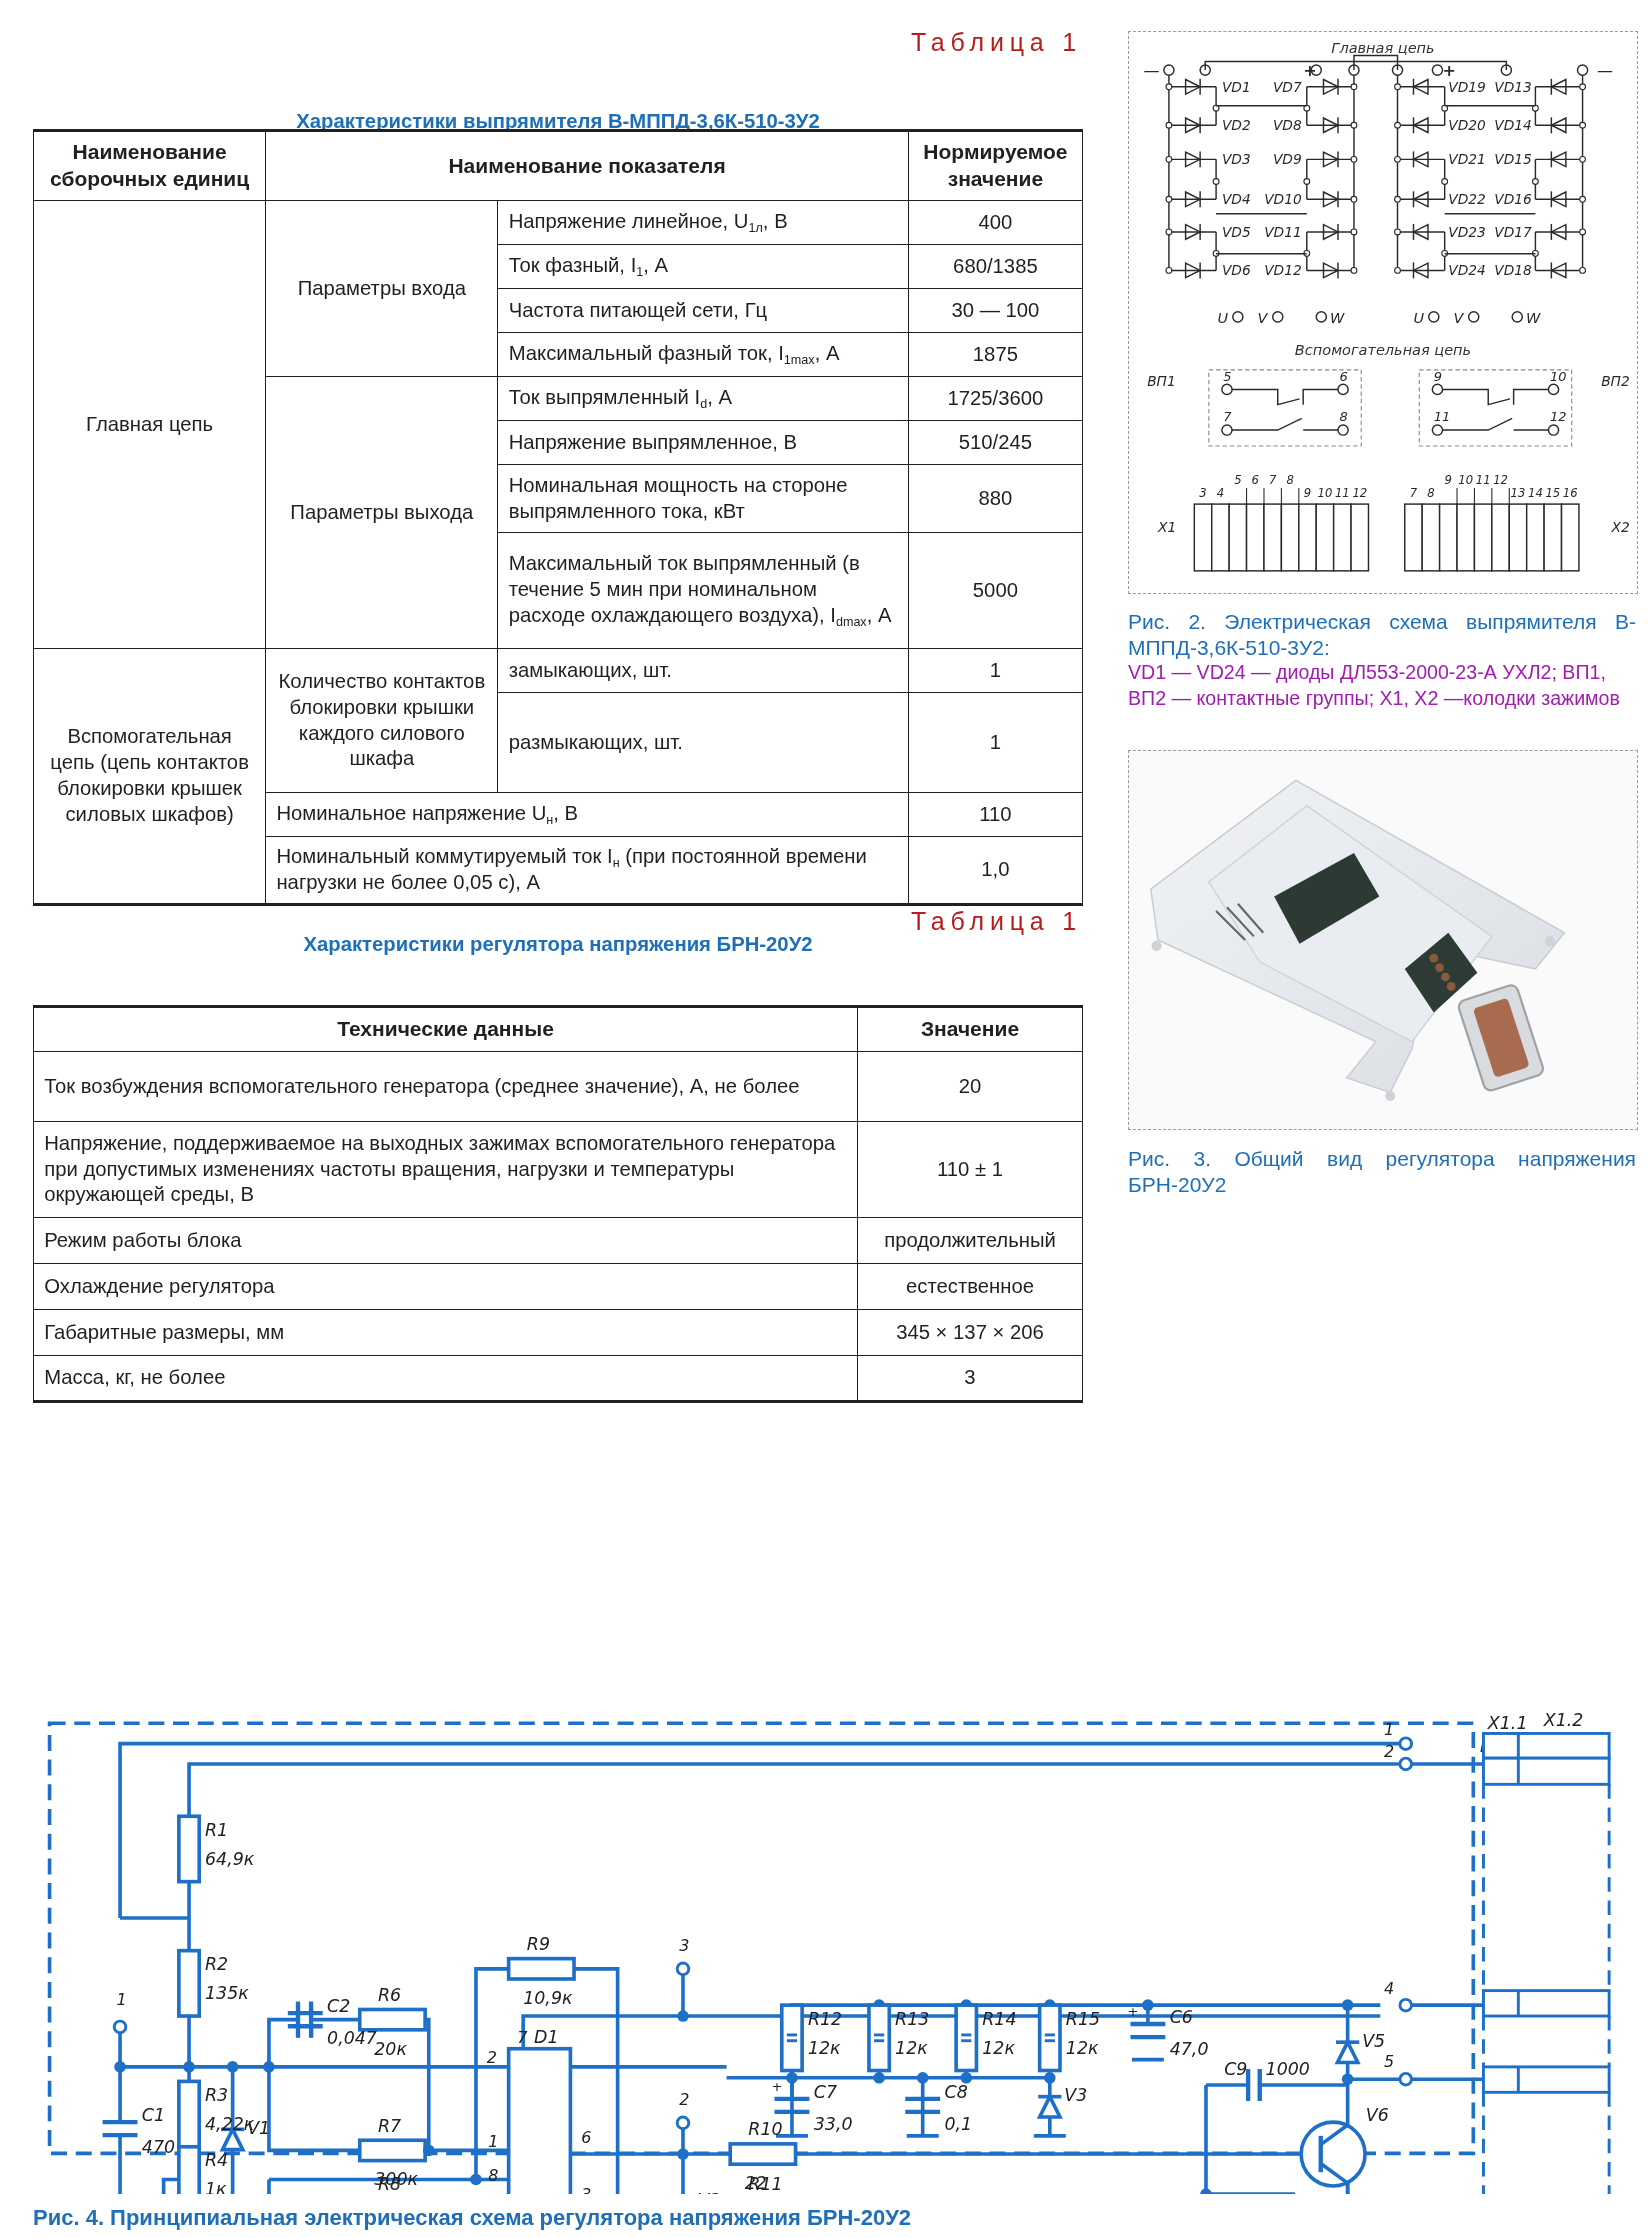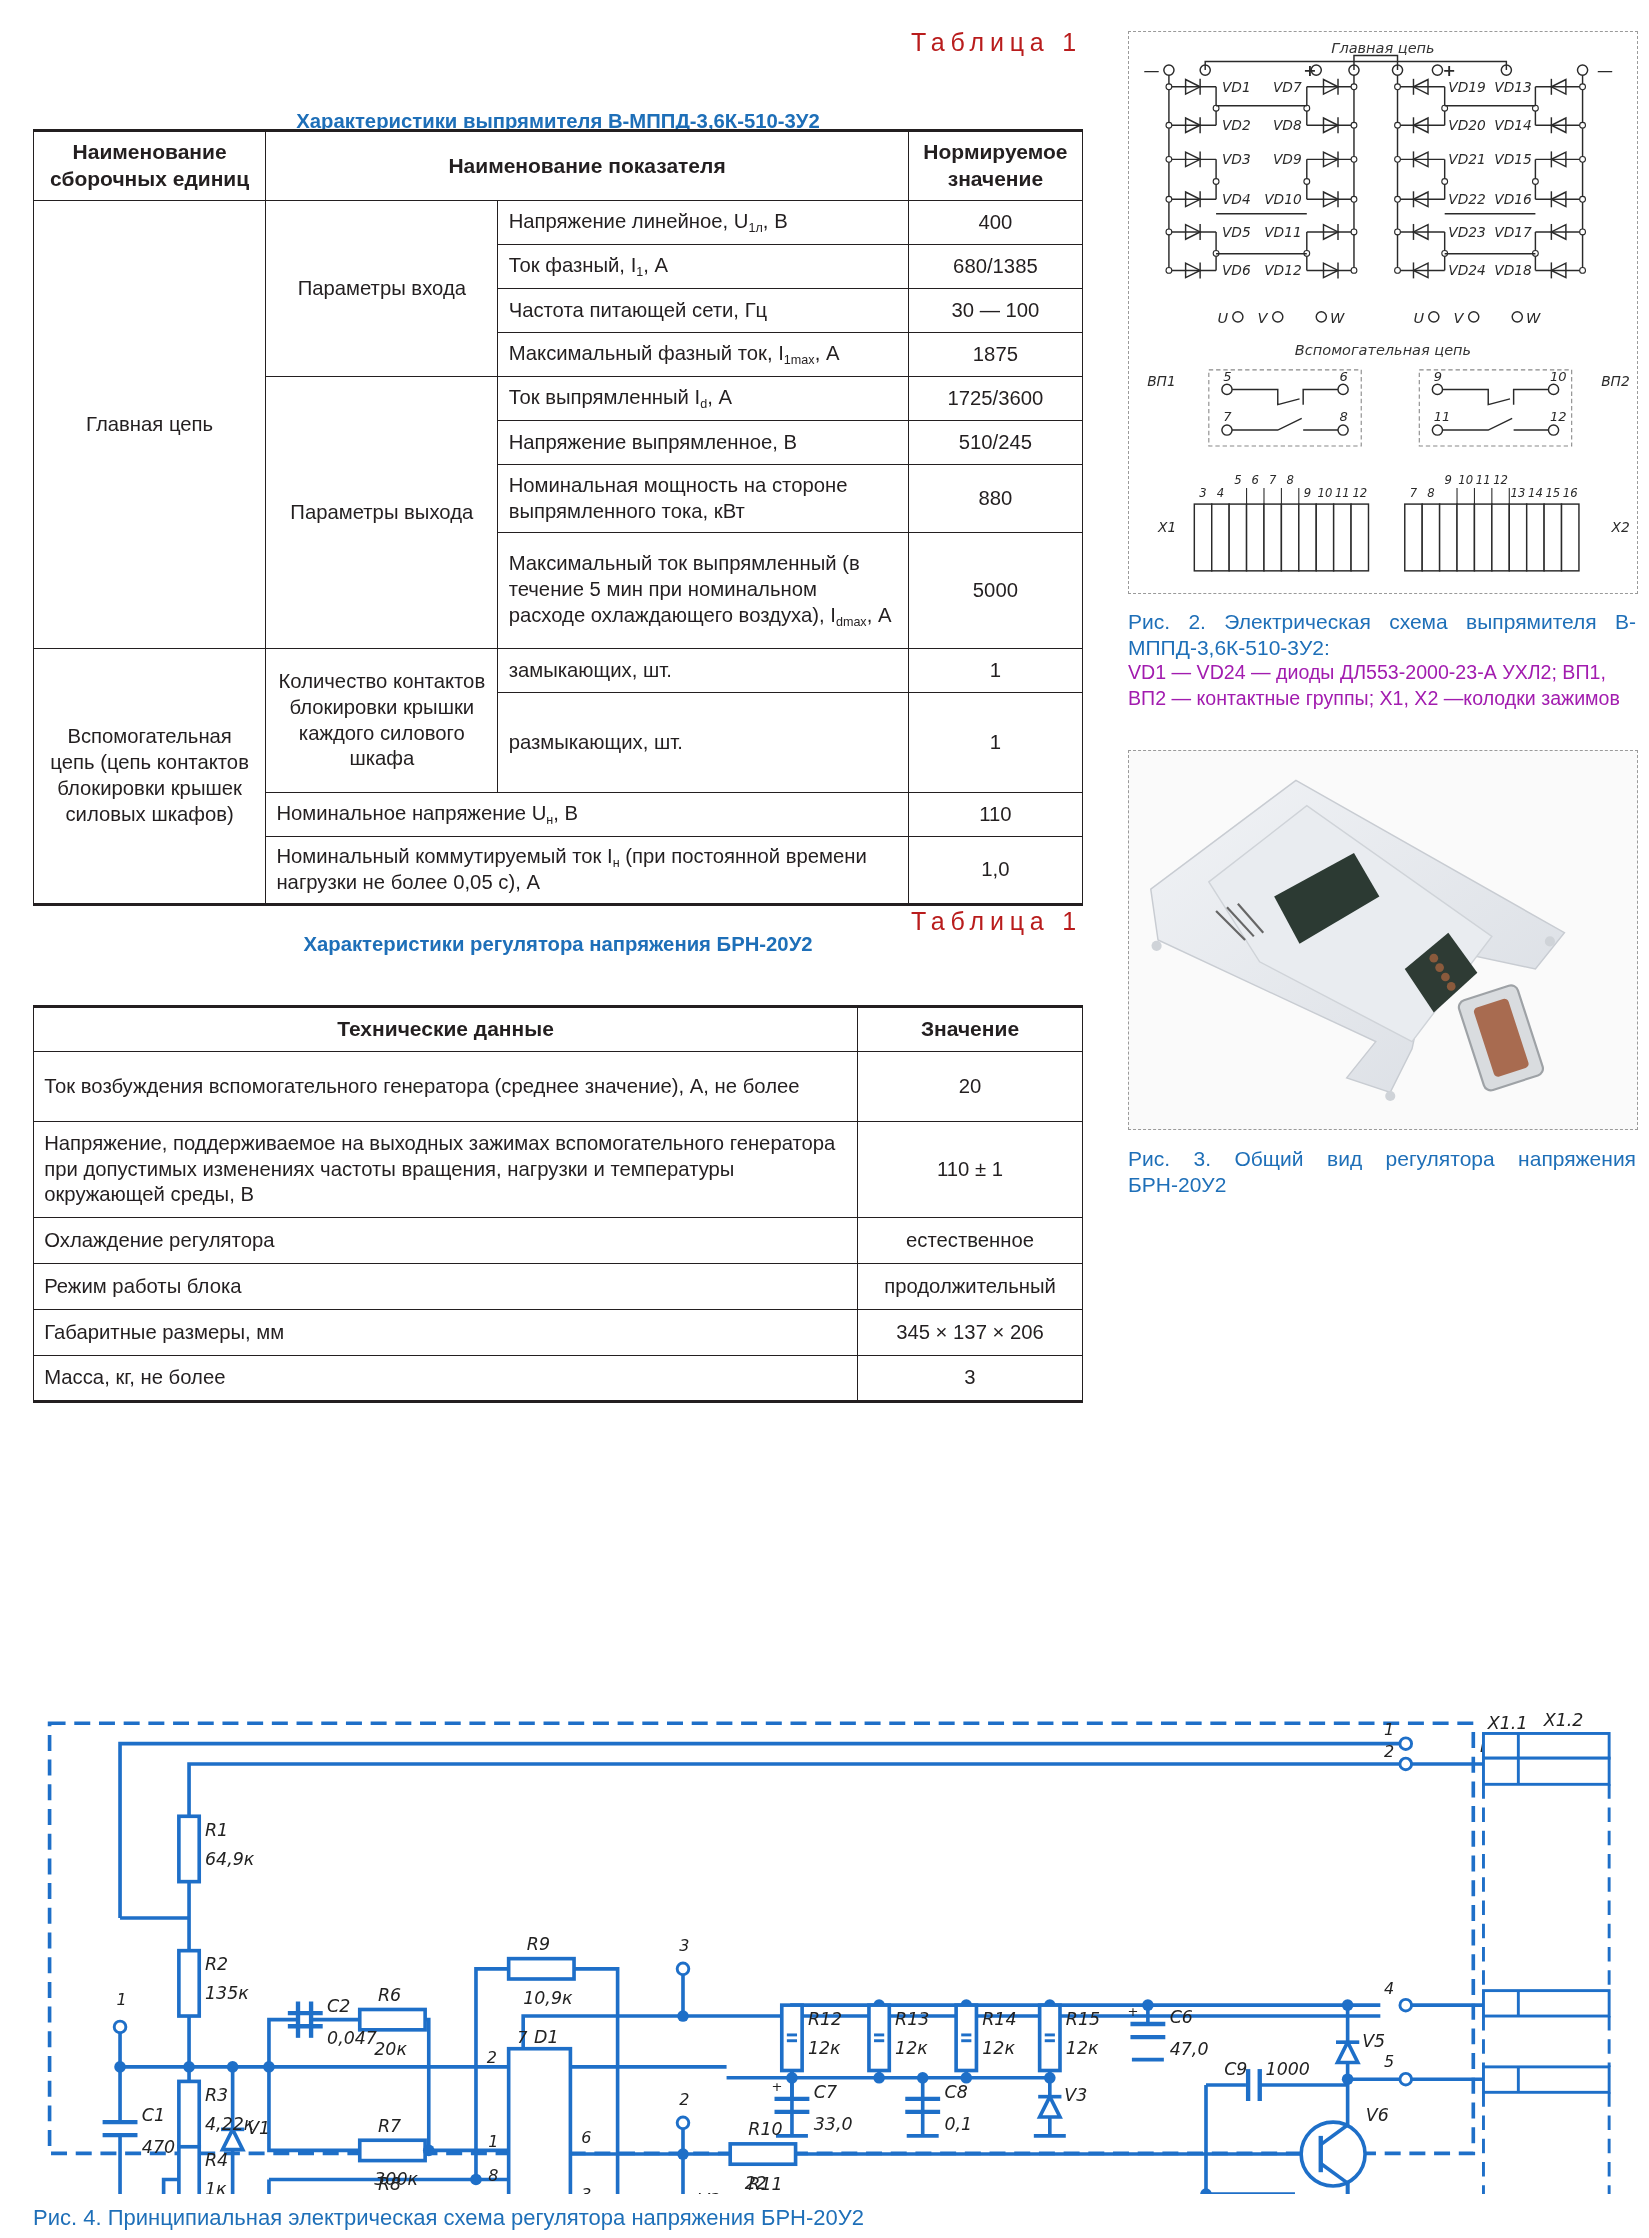--- a/index.html
+++ b/index.html
@@ -13,21 +13,21 @@
   table.spec th { font-weight: bold; font-size: 21px; text-align: center; }
   table.spec { border-top: 3.6px solid #231f20; border-bottom: 3.6px solid #231f20; }
   td.c { text-align: center; }
   td.l { text-align: left; }
   sub { font-size: 0.62em; vertical-align: -0.3em; }
   .fig-box { position: absolute; border: 1.5px dashed #9a9a9a; background: #fff; }
   .caption { position: absolute; font-size: 21px; line-height: 1.22; }
   .caption .head { color: #1e6fb8; font-weight: normal; }
   .caption .body { color: #a21caf; }
   .schem text { font-family: "DejaVu Sans", sans-serif; font-style: italic; }
-  .blue-caption { position: absolute; font-weight: normal; font-size: 22px; color: #1e6fb8; }
+  .blue-caption { position: absolute; font-weight: bold; font-size: 22px; color: #1e6fb8; }
 </style>
 </head>
 <body>
 
 <div class="abs tbl-label" style="left:784px; top:28px; width:298px;">Таблица 1</div>
 <div class="abs tbl-title" style="left:33px; top:69px; width:1050px;margin-top:41px;">Характеристики выпрямителя В-МППД-3,6К-510-3У2</div>
 
 <table class="spec" style="left:33px; top:96px; width:1050px;">
   <colgroup>
       <col style="width:232px">
@@ -114,26 +114,26 @@
   </tr>
   <tr style="height:70px">
     <td class="l">Ток возбуждения вспомогательного генератора (среднее значение), А, не более</td>
     <td class="c">20</td>
   </tr>
   <tr style="height:96px">
     <td class="l">Напряжение, поддерживаемое на выходных зажимах вспомогательного генератора при допустимых изменениях частоты вращения, нагрузки и температуры окружающей среды, В</td>
     <td class="c">110 ± 1</td>
   </tr>
   <tr style="height:46px">
+    <td class="l">Режим работы блока</td>
+    <td class="c">продолжительный</td>
+  </tr>
+  <tr style="height:46px">
     <td class="l">Охлаждение регулятора</td>
     <td class="c">естественное</td>
-  </tr>
-  <tr style="height:46px">
-    <td class="l">Режим работы блока</td>
-    <td class="c">продолжительный</td>
   </tr>
   <tr style="height:46px">
     <td class="l">Габаритные размеры, мм</td>
     <td class="c">345 × 137 × 206</td>
   </tr>
   <tr style="height:46px">
     <td class="l">Масса, кг, не более</td>
     <td class="c">3</td>
   </tr>
 </tbody>

